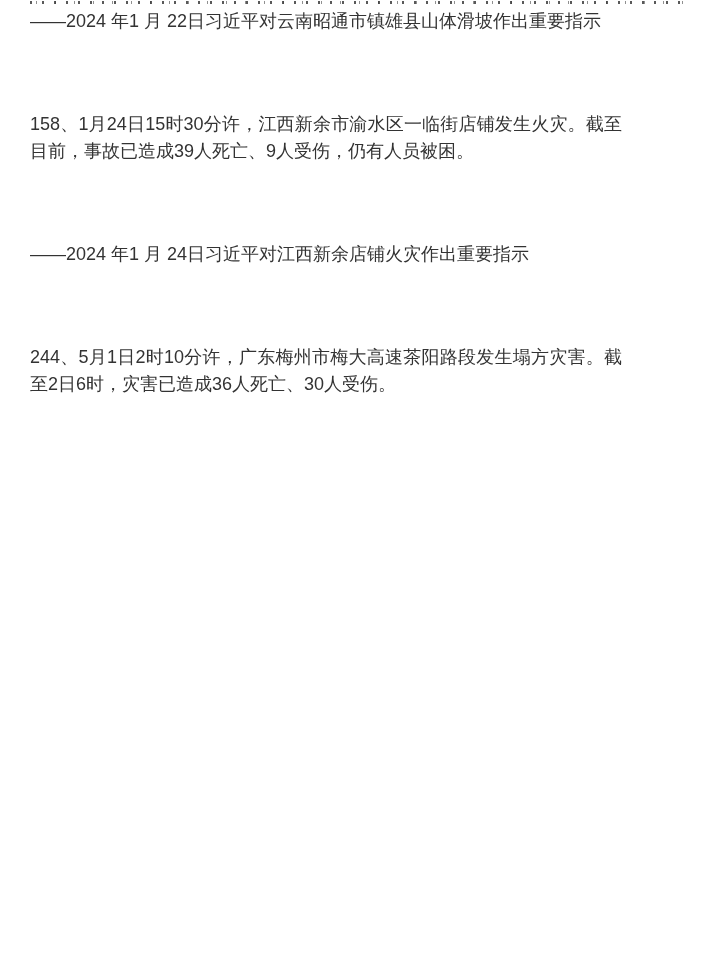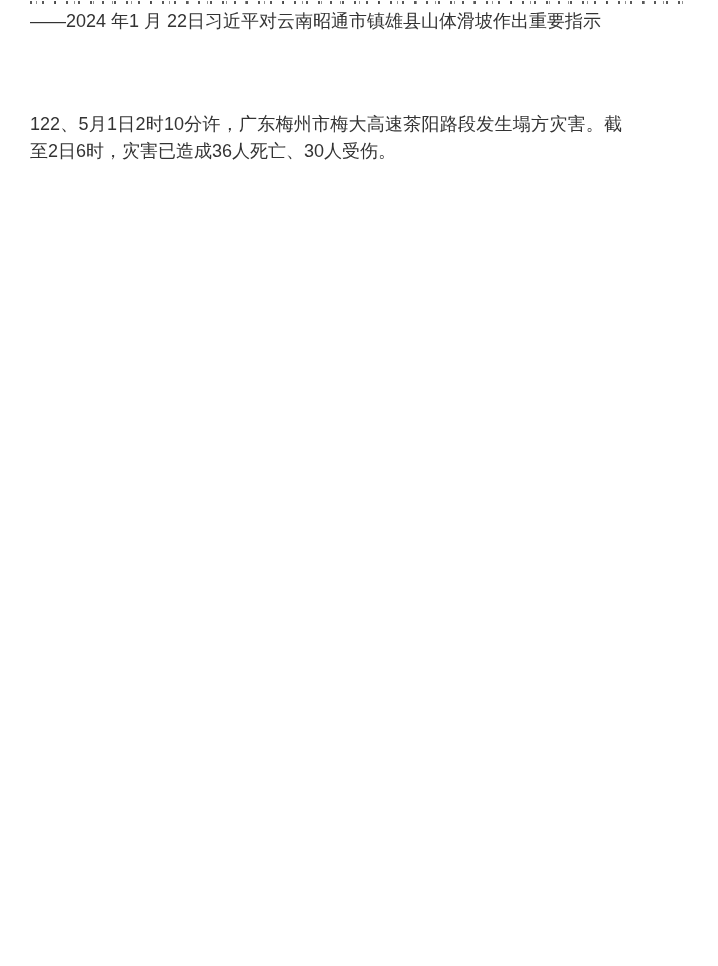--- a/index.html
+++ b/index.html
@@ -38,19 +38,21 @@
 </style>
 </head>
 <body>
 
 <main class="doc">
 
   <div class="clip-strip"></div>
 
   <p>——2024 年1 月 22日习近平对云南昭通市镇雄县山体滑坡作出重要指示</p>
 
+  <p>158、1月24日15时30分许，江西新余市渝水区一临街店铺发生火灾。截至目前，事故已造成39人死亡、9人受伤，仍有人员被困。</p>
 
 
+  <p>——2024 年1 月 24日习近平对江西新余店铺火灾作出重要指示</p>
 
-  <p>122、5月1日2时10分许，广东梅州市梅大高速茶阳路段发生塌方灾害。截至2日6时，灾害已造成36人死亡、30人受伤。</p>
+  <p>244、5月1日2时10分许，广东梅州市梅大高速茶阳路段发生塌方灾害。截至2日6时，灾害已造成36人死亡、30人受伤。</p>
 
 
 </main>
 
 </body></html>

